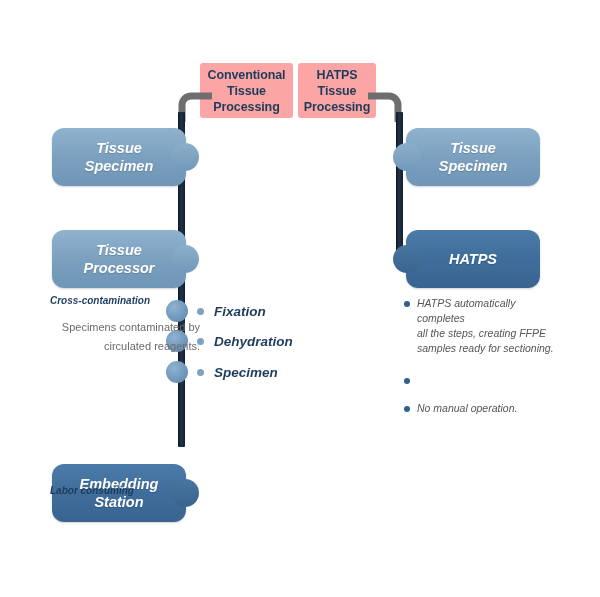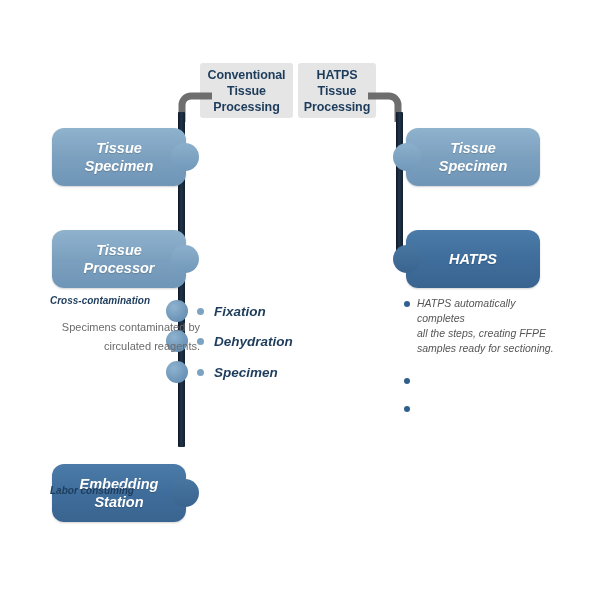--- a/index.html
+++ b/index.html
@@ -20,21 +20,21 @@
     position: absolute;
     left: 0;
     top: 0;
     width: 600px;
     height: 597px;
   }
 
   
   .header-pill {
     position: absolute;
-    background: #e5e5e5;
+    background: #fca5a5;
     color: #1d3c5c;
     font-weight: bold;
     font-size: 12.5px;
     line-height: 16px;
     text-align: center;
     border-radius: 3px;
     display: flex;
     align-items: center;
     justify-content: center;
     letter-spacing: -0.1px;
@@ -301,16 +301,17 @@
       <span class="rb-marker"></span>
       <span class="rb-text">HATPS automatically completes
 all the steps, creating FFPE
 samples ready for sectioning.</span>
     </div>
     <div class="rb-item">
       <span class="rb-marker"></span>
     </div>
     <div class="rb-item">
       <span class="rb-marker"></span>
+      <span class="rb-text">No manual operation.</span>
     </div>
   </div>
 
 </div>
 
 </body></html>

